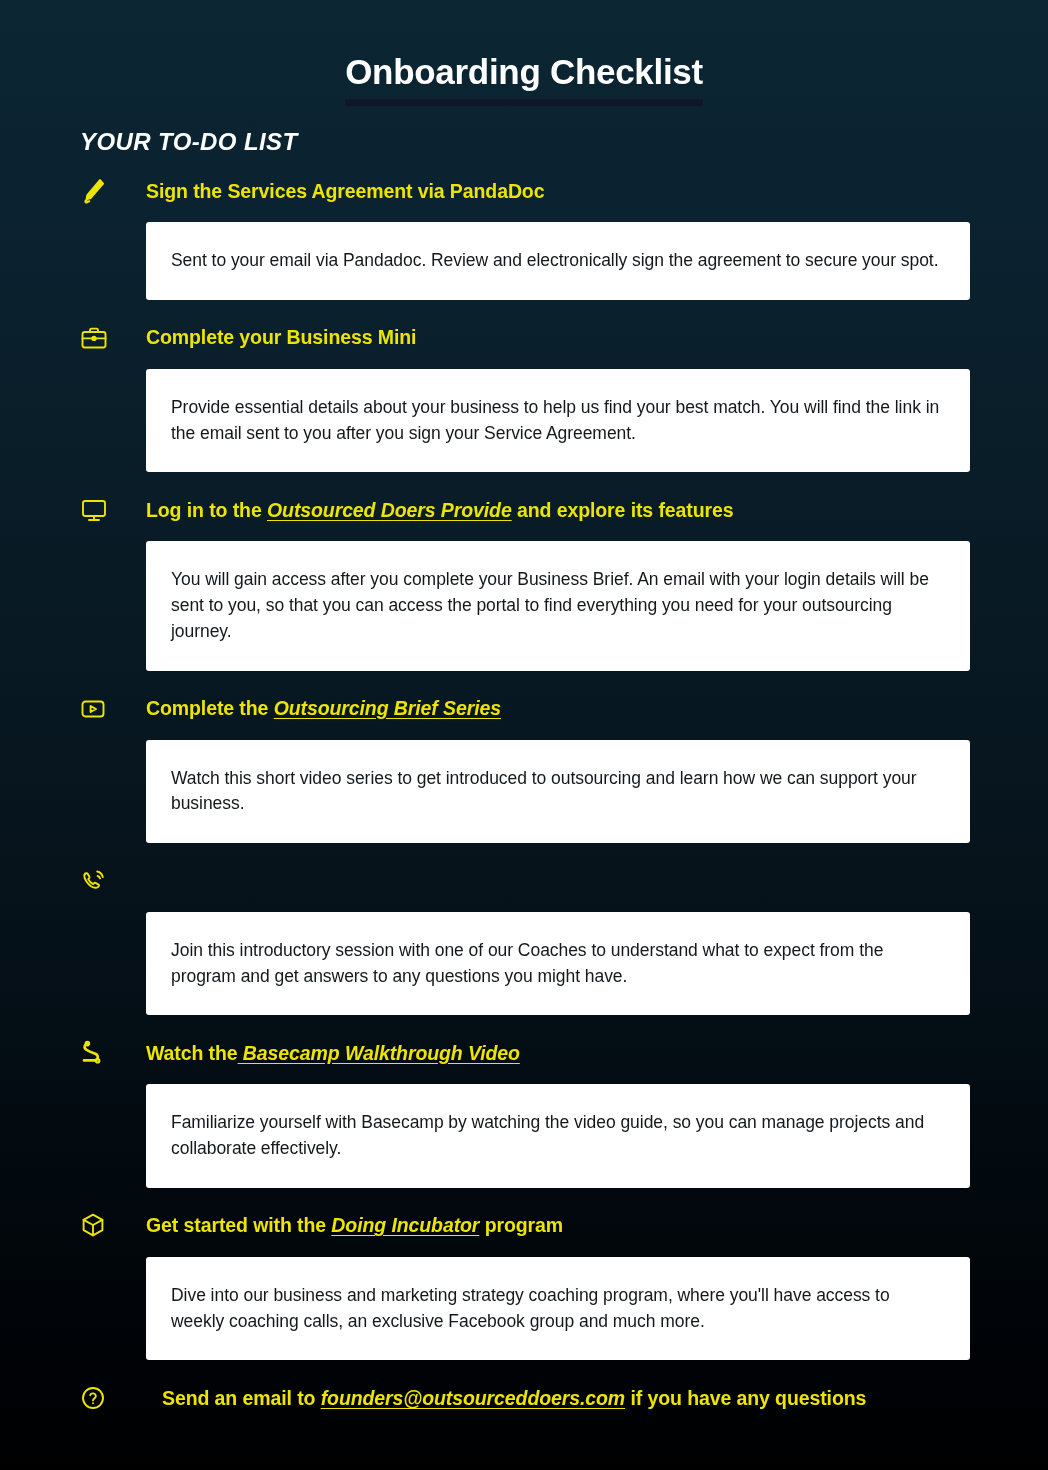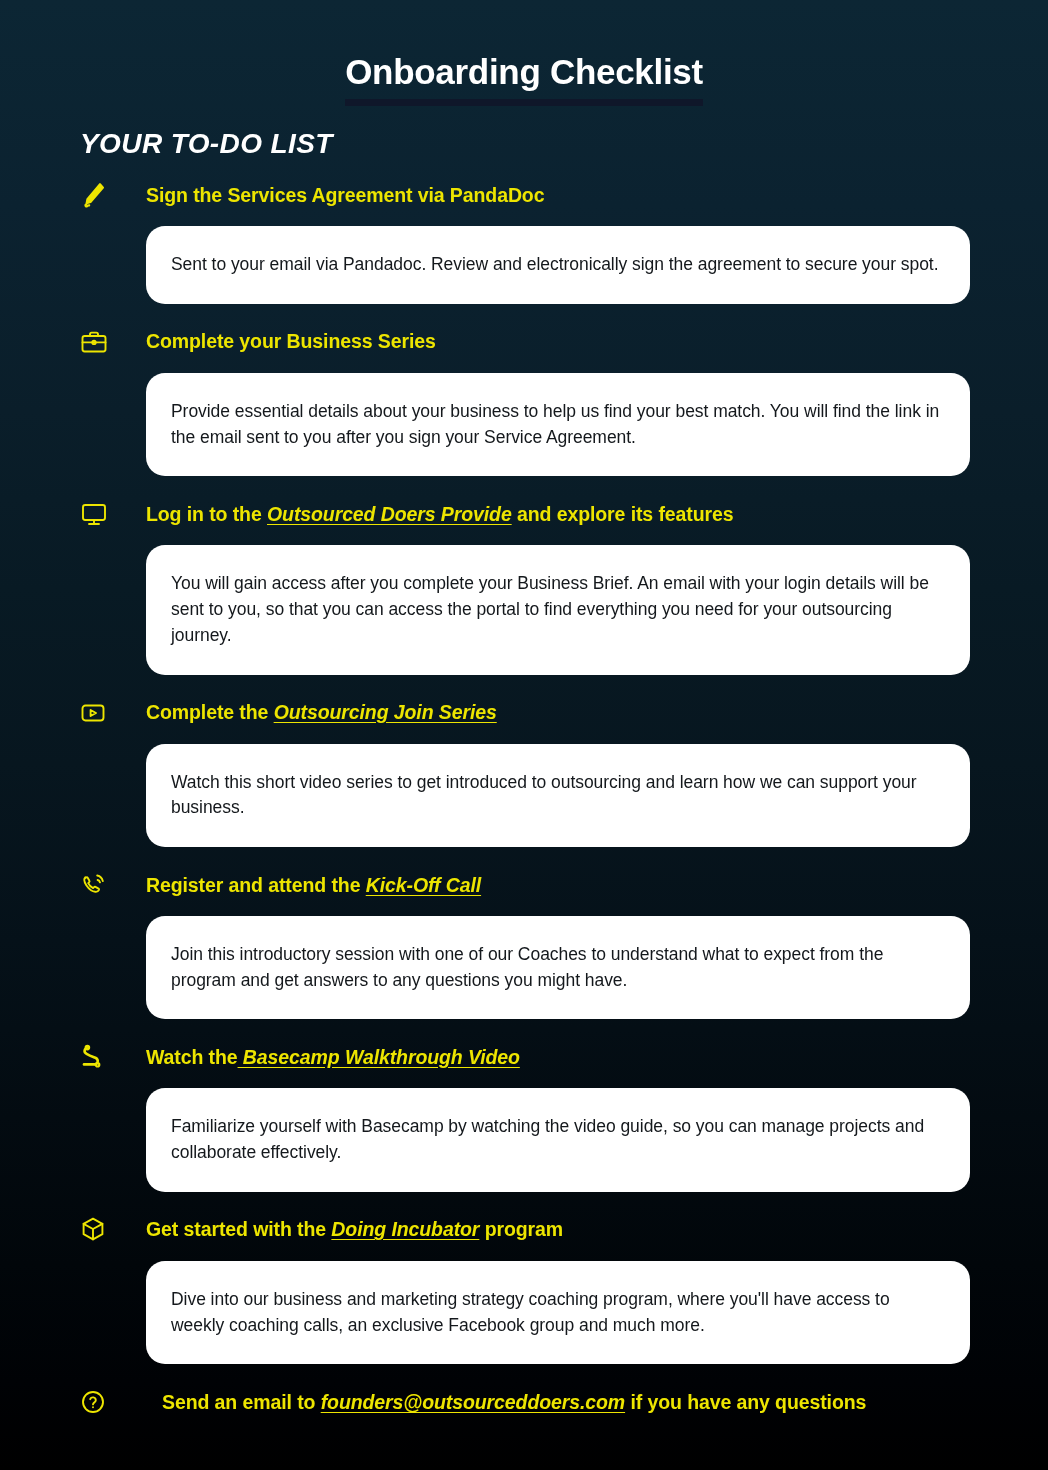--- a/index.html
+++ b/index.html
@@ -44,21 +44,21 @@
     font-weight: bold;
     letter-spacing: -0.3px;
     line-height: 1.15;
     padding-bottom: 7px;
     border-bottom: 7px solid #0f172a;
   }
 
   .subtitle {
     margin: 22px 8px 0 80px;
     color: #ffffff;
-    font-size: 28px;
+    font-size: 24px;
     font-weight: bold;
     font-style: italic;
     letter-spacing: 0.4px;
   }
 
   
   .todo-list {
     margin: 18px 0 0 0;
     padding: 0;
     list-style: none;
@@ -95,21 +95,21 @@
   }
   .item-title .lnk {
     font-style: italic;
     text-decoration: underline;
     text-underline-offset: 3px;
   }
 
   .item-card {
     margin: 14px 0 0 66px;
     background: #ffffff;
-    border-radius: 19px;
+    border-radius: 3px;
     padding: 26px 24px 26px 25px;
     box-sizing: border-box;
   }
   .card-text {
     color: #14181c;
     font-size: 17.5px;
     line-height: 1.47;
     letter-spacing: -0.05px;
   }
   .todo-item.no-card { margin-bottom: 0; }
@@ -146,21 +146,21 @@
     <li class="todo-item">
       <div class="item-head">
         <span class="item-icon">
           <svg width="28" height="26" viewBox="0 0 28 26" fill="none" stroke="#EDE500" stroke-width="1.9" stroke-linecap="round" stroke-linejoin="round">
             <rect x="2.5" y="7" width="23" height="15.5" rx="2.2"></rect>
             <path d="M10 7 V5.2 a1.6 1.6 0 0 1 1.6 -1.6 h4.8 a1.6 1.6 0 0 1 1.6 1.6 V7"></path>
             <path d="M2.5 13.4 h23"></path>
             <circle cx="14" cy="13.4" r="1.7"></circle>
           </svg>
         </span>
-        <span class="item-title"><span>Complete your Business Series</span></span>
+        <span class="item-title"><span>Complete your Business Mini</span></span>
       </div>
       <div class="item-card">
         <div class="card-text">Provide essential details about your business to help us find your best match. You will find the link in the email sent to you after you sign your Service Agreement.</div>
       </div>
     </li>
 
     <li class="todo-item">
       <div class="item-head">
         <span class="item-icon">
           <svg width="28" height="26" viewBox="0 0 28 26" fill="none" stroke="#EDE500" stroke-width="1.9" stroke-linecap="round" stroke-linejoin="round">
@@ -177,37 +177,36 @@
     </li>
 
     <li class="todo-item">
       <div class="item-head">
         <span class="item-icon">
           <svg width="26" height="24" viewBox="0 0 26 24" fill="none" stroke="#EDE500" stroke-width="1.9" stroke-linecap="round" stroke-linejoin="round">
             <rect x="2.5" y="4.5" width="21" height="15" rx="3"></rect>
             <path d="M10.6 9 L16 12 L10.6 15 Z"></path>
           </svg>
         </span>
-        <span class="item-title"><span>Complete the </span><span class="lnk">Outsourcing Join Series</span><span></span></span>
+        <span class="item-title"><span>Complete the </span><span class="lnk">Outsourcing Brief Series</span><span></span></span>
       </div>
       <div class="item-card">
         <div class="card-text">Watch this short video series to get introduced to outsourcing and learn how we can support your business.</div>
       </div>
     </li>
 
     <li class="todo-item">
       <div class="item-head">
         <span class="item-icon">
           <svg width="28" height="28" viewBox="0 0 28 28" fill="none" stroke="#EDE500" stroke-width="1.9" stroke-linecap="round" stroke-linejoin="round">
             <path d="M5.4 6.2 c-1.8 1.8 -1.4 4.6 .9 8 c2.4 3.5 6.2 6.3 9 6.6 c1.7 .2 3.1 -.6 3.7 -1.9 c.2 -.5 0 -1 -.5 -1.3 l-3 -1.7 c-.5 -.3 -1 -.2 -1.4 .2 l-1 1 c-1.6 -.7 -4.1 -3.2 -4.9 -4.9 l1 -1 c.4 -.4 .5 -.9 .2 -1.4 l-1.7 -3 c-.3 -.5 -.8 -.7 -1.3 -.5 c-.3 .1 -.6 .3 -1 .6 z"></path>
             <path d="M17.2 4.5 a7.2 7.2 0 0 1 5.6 5.6"></path>
             <path d="M17.6 9 a3.4 3.4 0 0 1 2.4 2.4"></path>
           </svg>
         </span>
-        <span class="item-title"><span>Register and attend the </span><span class="lnk">Kick-Off Call</span><span></span></span>
       </div>
       <div class="item-card">
         <div class="card-text">Join this introductory session with one of our Coaches to understand what to expect from the program and get answers to any questions you might have.</div>
       </div>
     </li>
 
     <li class="todo-item">
       <div class="item-head">
         <span class="item-icon">
           <svg width="28" height="28" viewBox="0 0 28 28" fill="none" stroke="#EDE500" stroke-width="2.6" stroke-linecap="round" stroke-linejoin="round">

